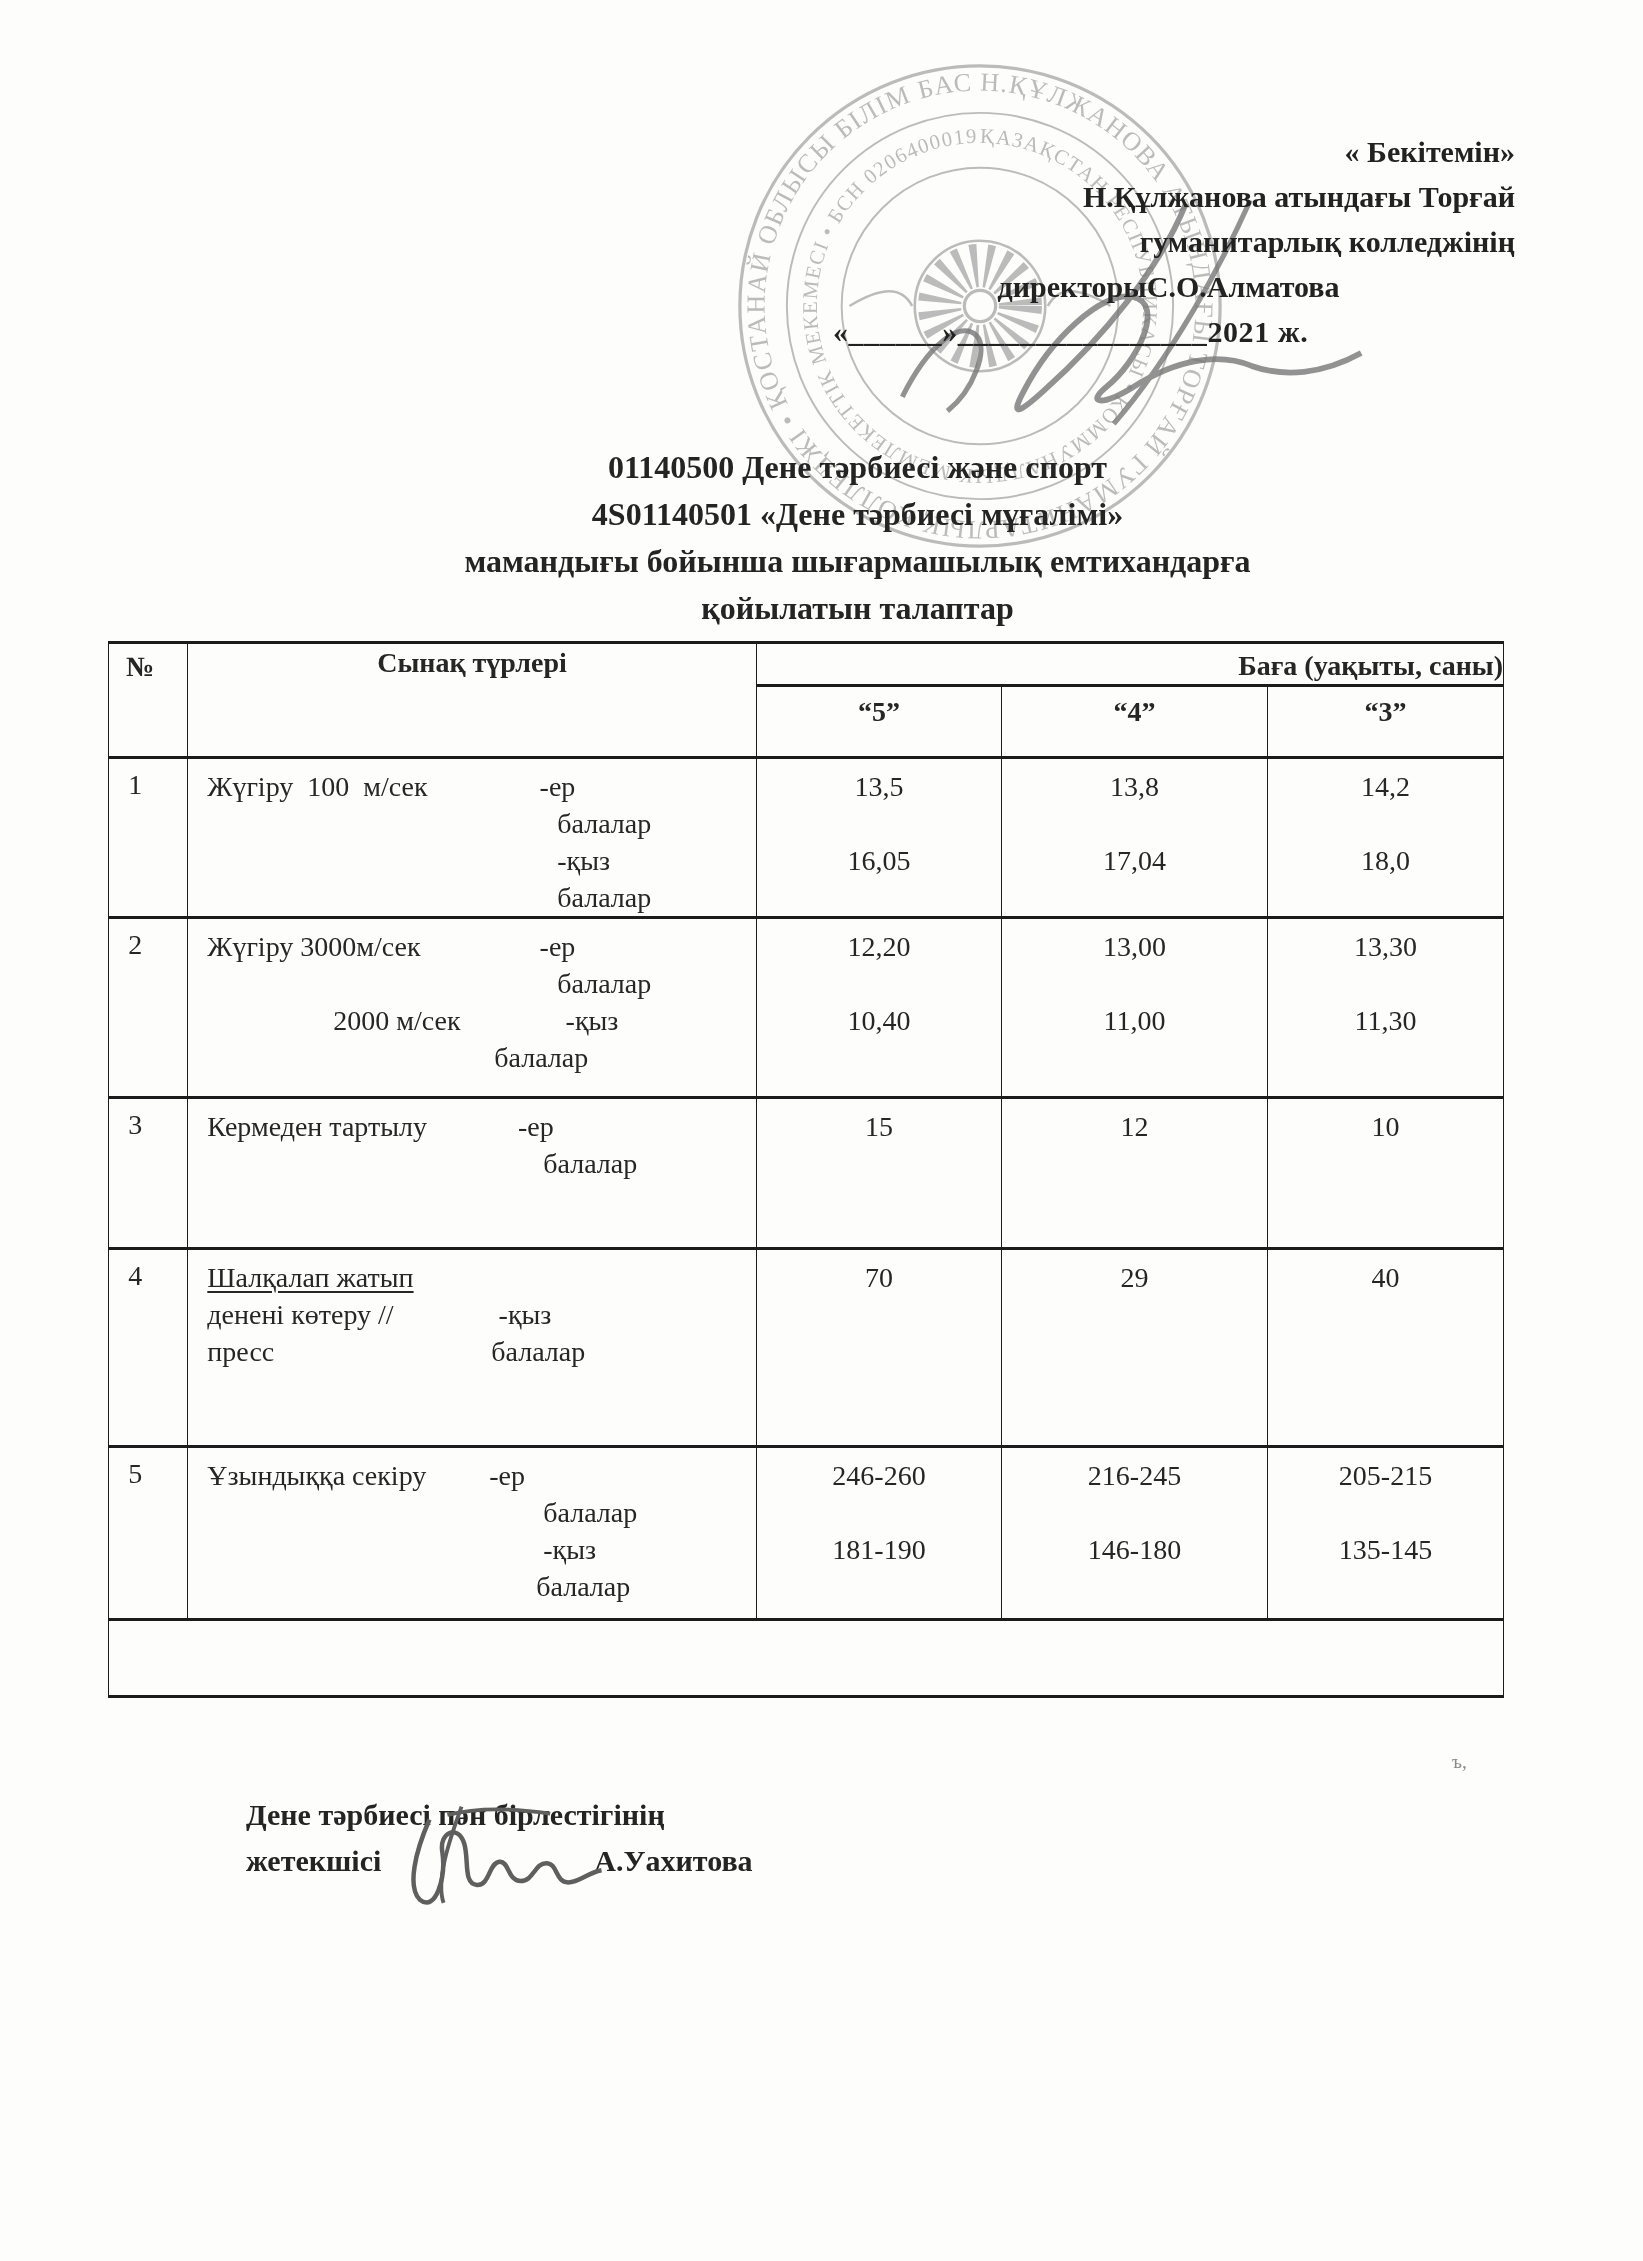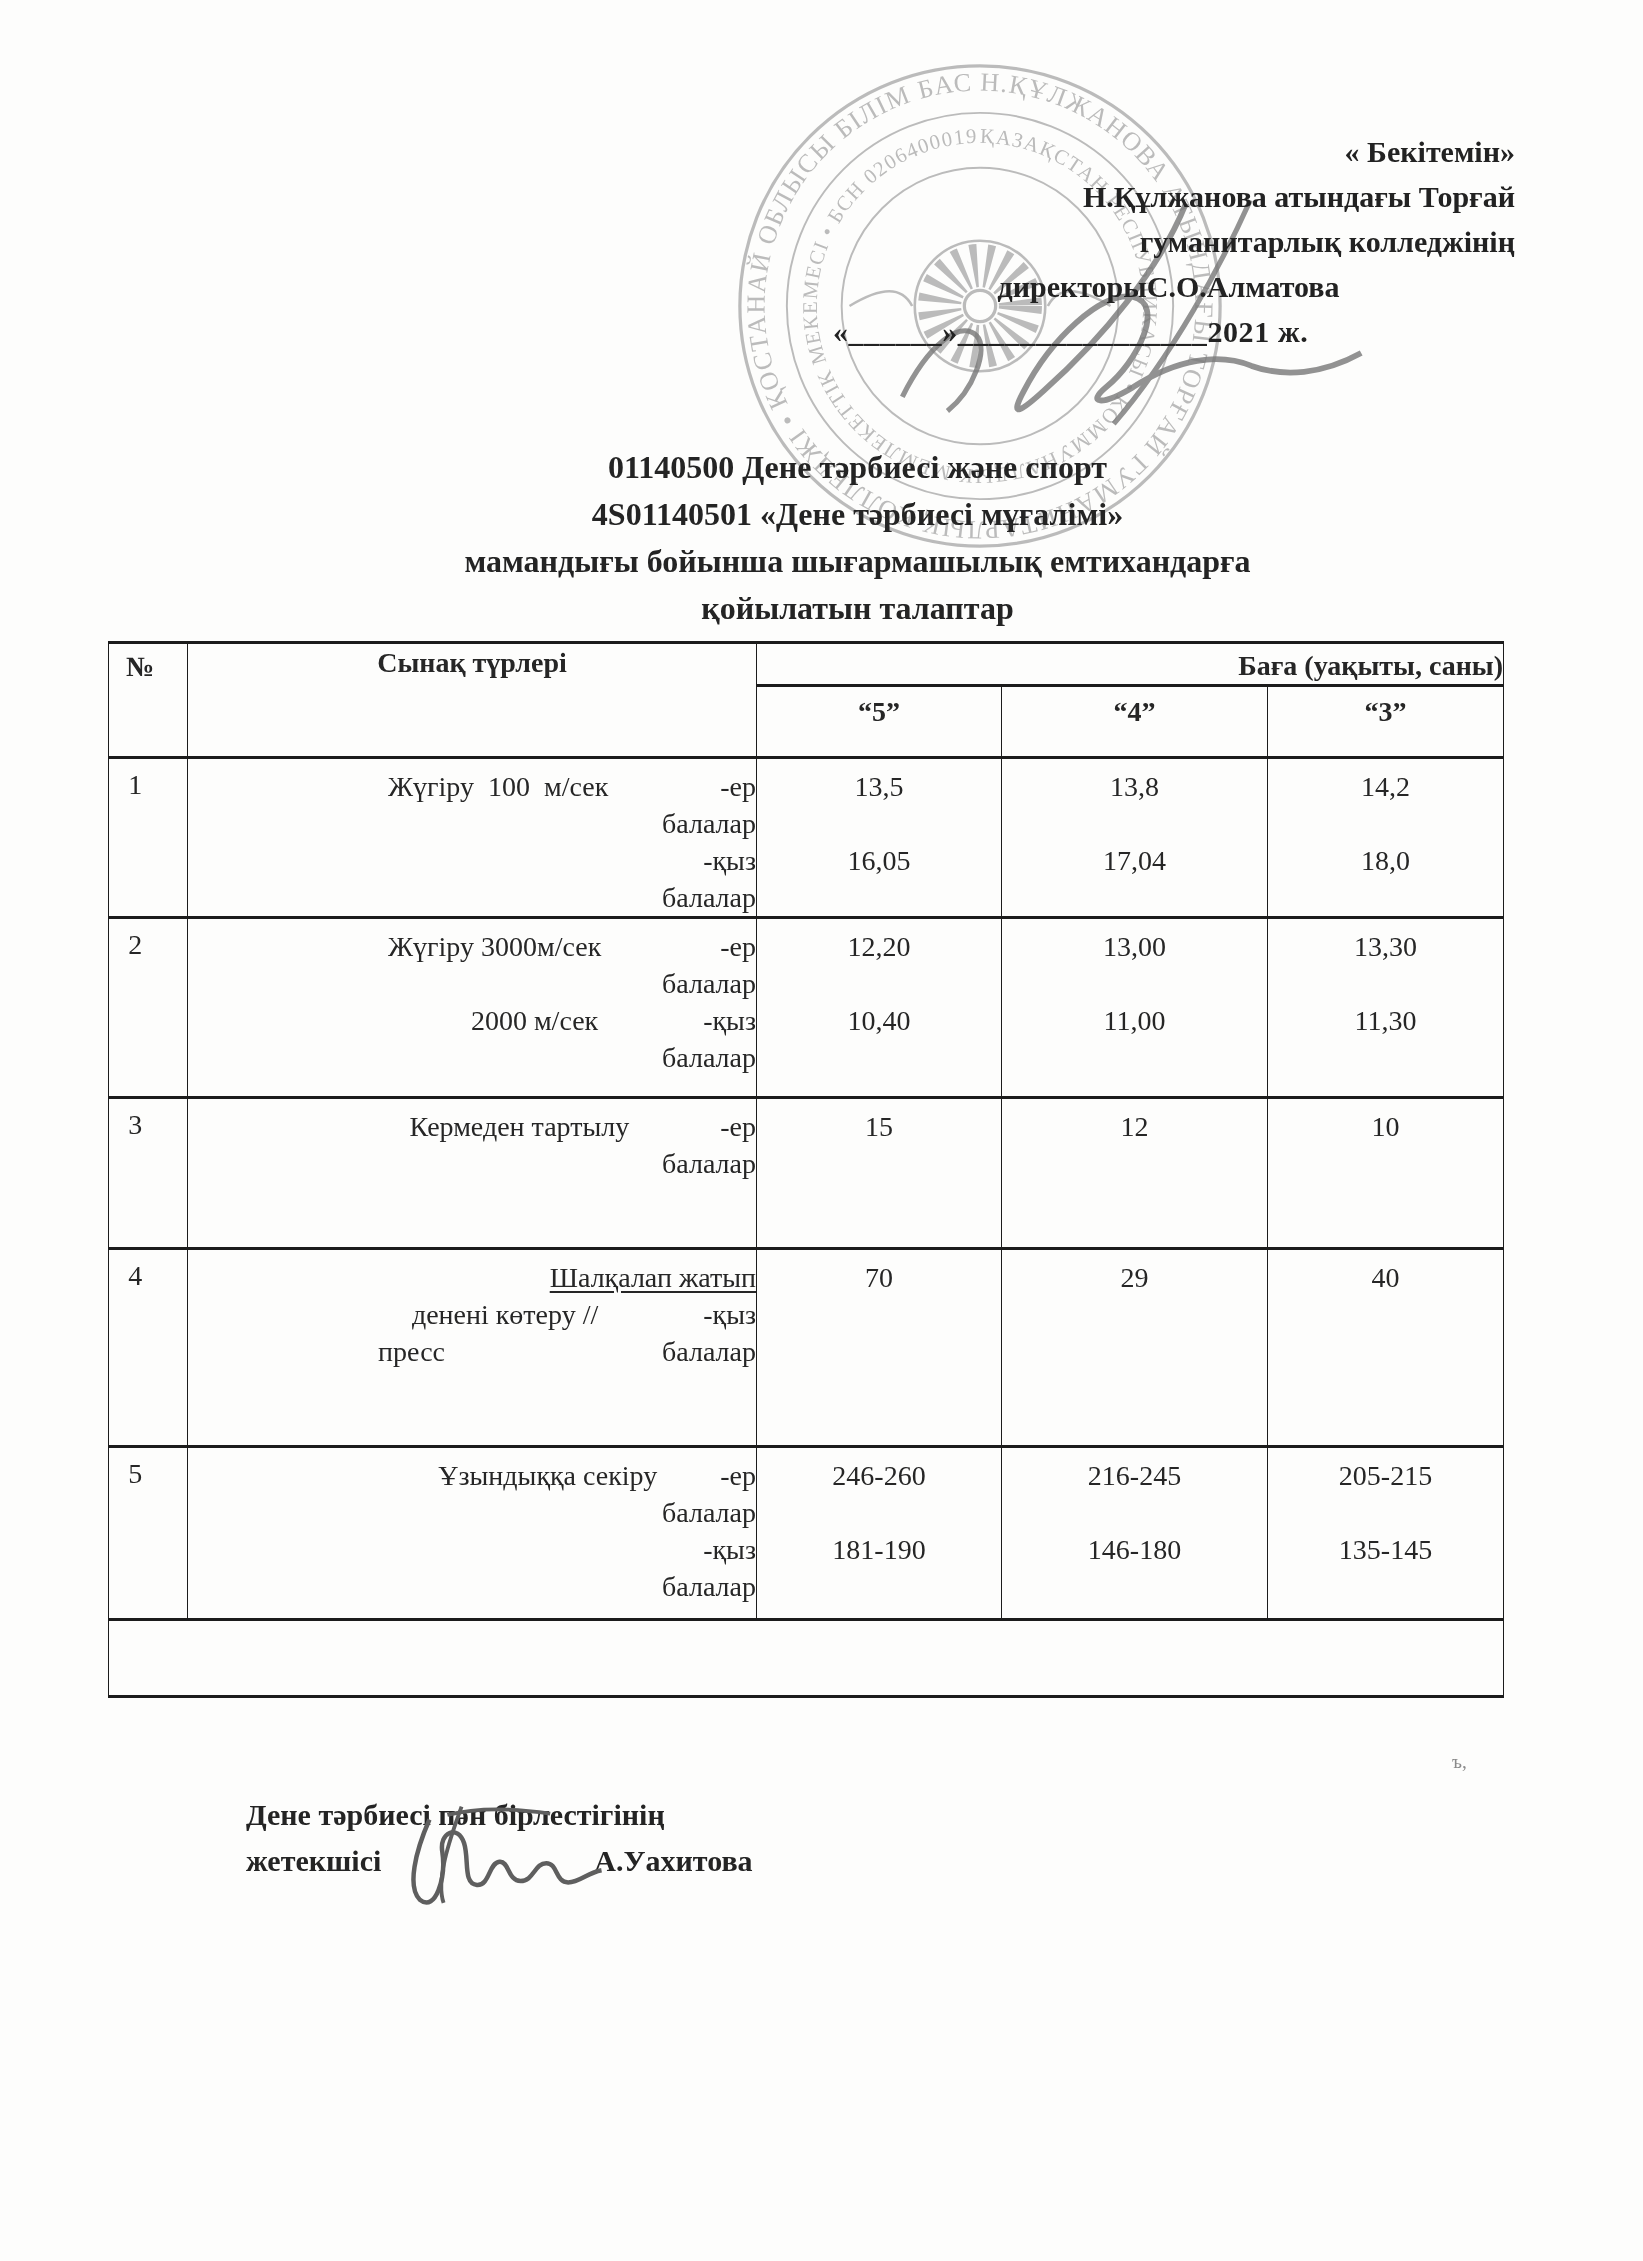--- a/index.html
+++ b/index.html
@@ -36,21 +36,21 @@
     border:1.9px solid #1c1c1c; vertical-align:top; overflow:hidden;
   }
   table.req tr.hrow1 th, table.req tr.hrow2 th { border-bottom-width:3.2px; }
   table.req thead th { border-top-width:3.9px; }
   table.req tbody td { border-bottom-width:3.2px; }
   th.h-no { font-size:28px; text-align:left; padding:3.9px 0 0 17px; vertical-align:top; }
   th.h-tests { font-size:28px; text-align:center; vertical-align:middle; padding-bottom:26px; }
   th.h-grade-group { font-size:28px; text-align:right; padding-top:2.6px; height:37px;padding-left:19px; }
   th.h-grade { font-size:28px; text-align:center; padding-top:6.4px; height:72px; }
   td.c-no { padding:7.7px 0 0 19.3px; white-space:pre-line; }
-  td.c-test { padding:9px 0 0 19.3px; white-space:pre;text-align:right; }
+  td.c-test { padding:9px 0 0 19.3px; white-space:pre; }
   td.c-val { text-align:center; padding-top:9px; white-space:pre-line; }
   td.c-empty { border-bottom-width:3.9px; }
   .u { text-decoration:underline; text-underline-offset:3.9px; }
   
   .footer {
     position:absolute; left:246px; top:1792px; width:902px;
     font-size:30px; font-weight:bold; line-height:46px; color:#242424;
   }
   .footer .f2 { display:flex; gap:213px; }
   .sig-lead { position:absolute; left:384px; top:1797px; width:245px; height:122px; }

